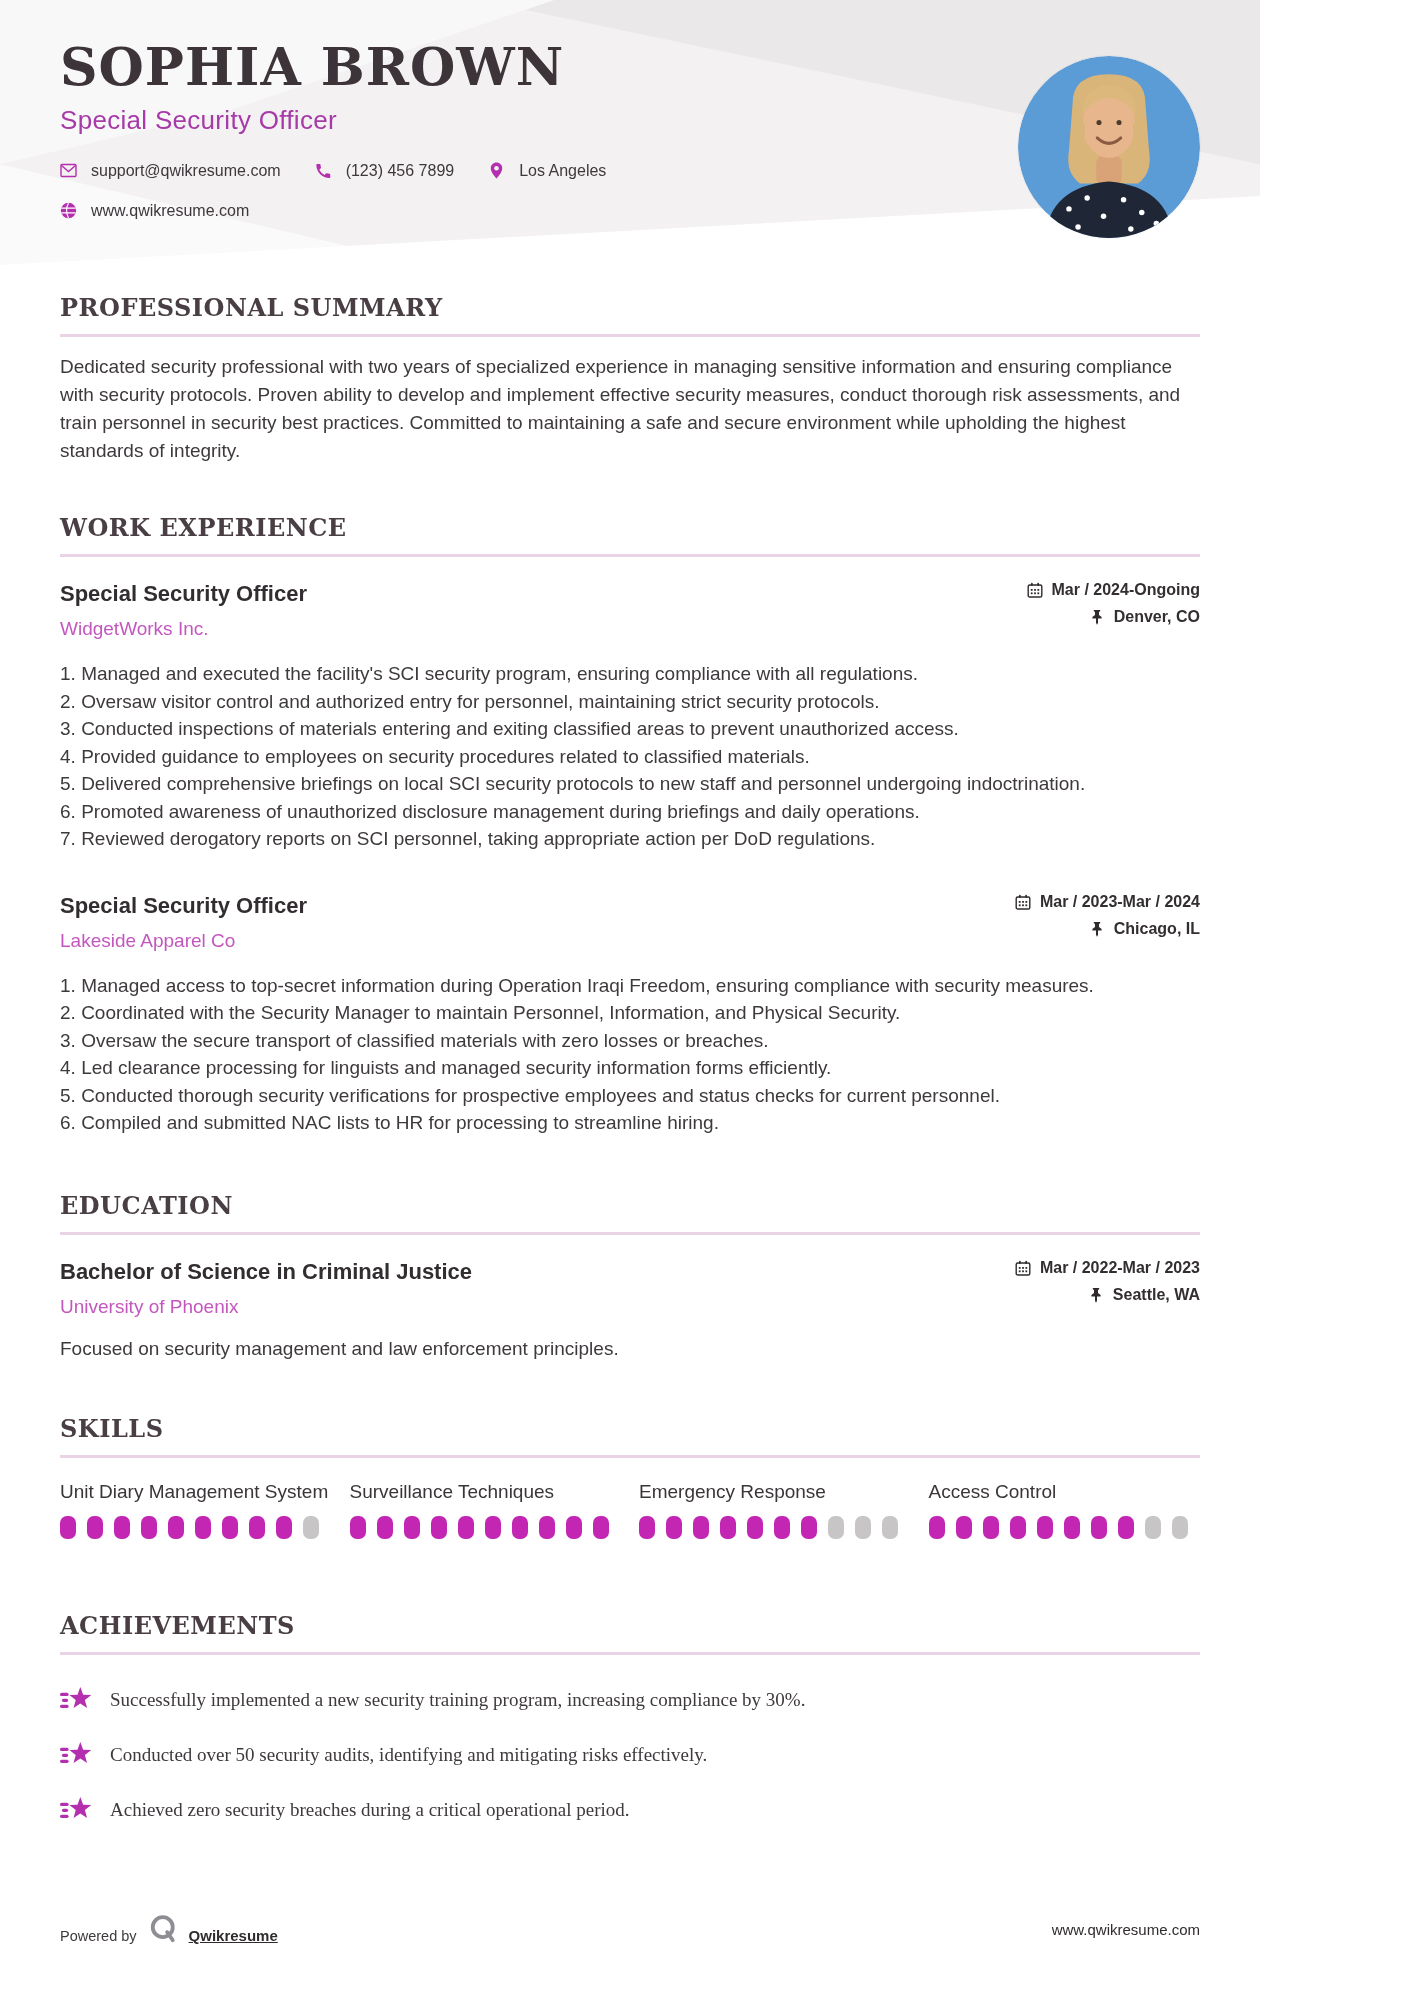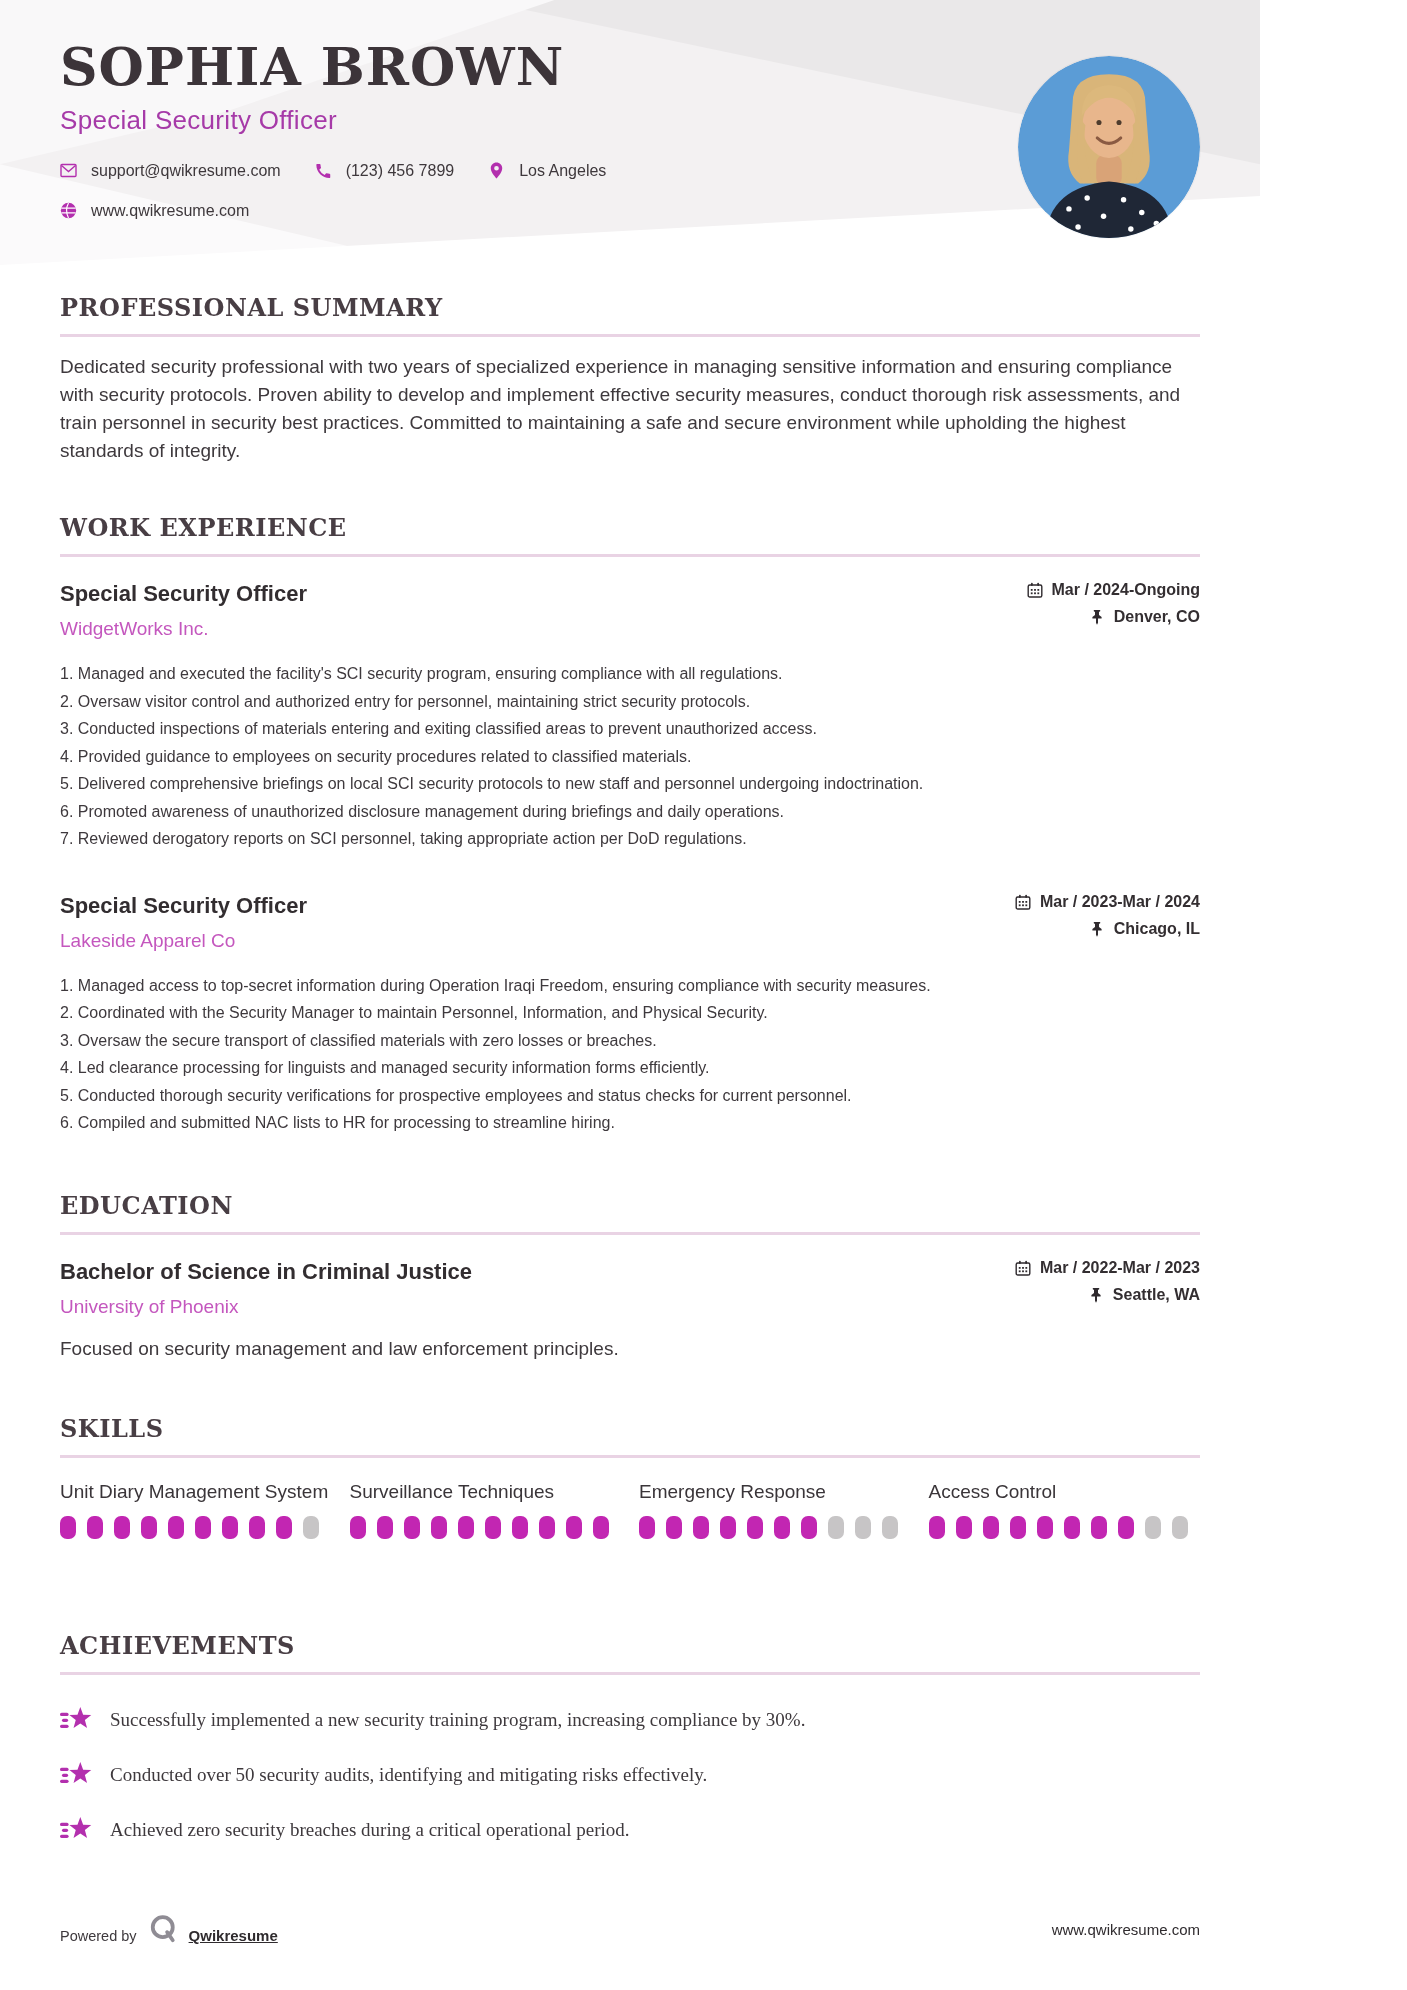--- a/index.html
+++ b/index.html
@@ -65,21 +65,21 @@
   .entry + .entry{margin-top:40px;}
   .entry-head{display:flex;justify-content:space-between;align-items:flex-start;}
   .entry-title{font-size:22px;font-weight:600;color:#322d30;}
   .entry-company{margin-top:11px;font-size:19px;color:var(--accent-light);}
   .entry-meta{text-align:right;font-size:16px;color:var(--date-text);white-space:nowrap;}
   .meta-row{display:flex;justify-content:flex-end;align-items:center;font-weight:bold;}
   .meta-row + .meta-row{margin-top:9px;}
   .meta-row .micon{display:inline-flex;width:16px;height:16px;margin-right:9px;color:#2f2a2e;}
   .bullets{margin-top:20px;list-style:none;counter-reset:b;}
   .bullets li{
-    counter-increment:b;font-size:16px;line-height:27.5px;color:var(--body);
+    counter-increment:b;font-size:19px;line-height:27.5px;color:var(--body);
     padding-left:0;
   }
   .bullets li::before{content:counter(b) ". ";}
   .edu-desc{margin-top:20px;font-size:19px;color:var(--body);}
   
   .skills-grid{margin-top:20px;display:grid;grid-template-columns:repeat(4,1fr);column-gap:18px;}
   .skill-name{font-size:19px;line-height:27px;color:#3a3539;}
   .skill-dots{margin-top:11px;display:flex;gap:11px;}
   .dot{width:16px;height:23px;border-radius:7px;background:var(--dot-empty);}
   .dot.filled{background:var(--dot-filled);}
@@ -385,21 +385,21 @@
               <span class="dot filled"></span>
               <span class="dot filled"></span>
               <span class="dot filled"></span>
               <span class="dot"></span>
               <span class="dot"></span>
             </div>
         </div>
       </div>
     </div>
 
-    <div class="section" style="margin-top:92px;">
+    <div class="section" style="margin-top:72px;">
       <div class="sec-heading">ACHIEVEMENTS</div>
       <div class="sec-divider"></div>
 
       <div class="ach-list">
         <div class="ach-item">
           <span class="aicon">
             <svg viewBox="0 0 26 24" fill="currentColor">
               <rect x="0" y="6.2" width="7" height="2.6" rx="1.3"></rect>
               <rect x="1.6" y="11" width="5" height="2.6" rx="1.3"></rect>
               <rect x="0" y="15.8" width="7" height="2.6" rx="1.3"></rect>

